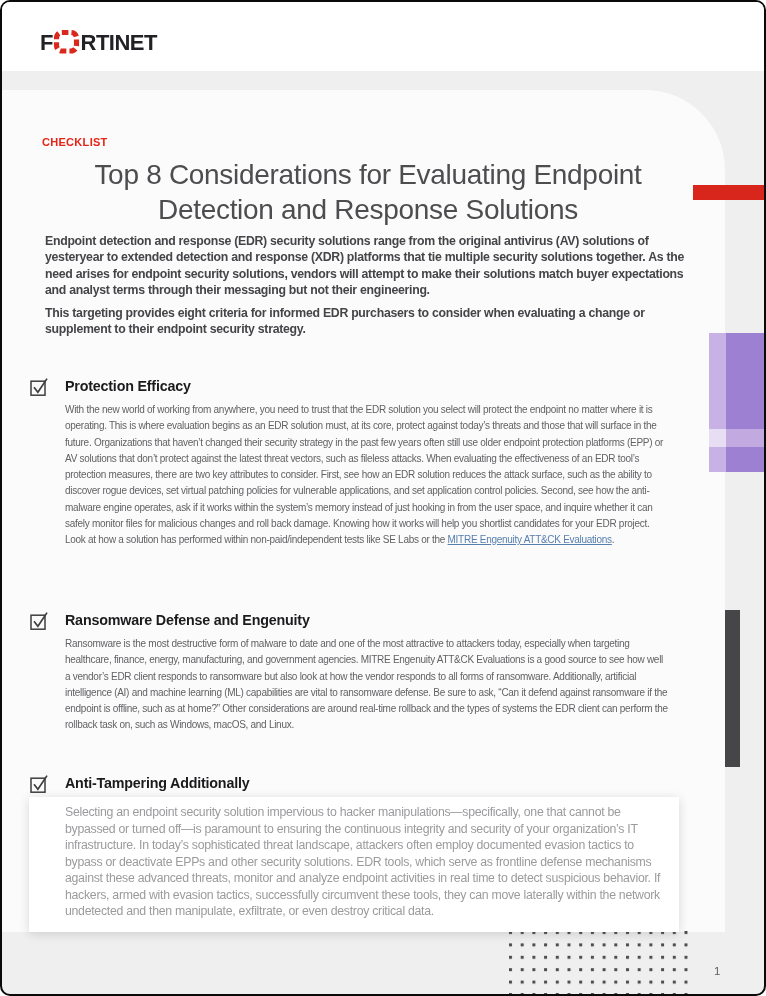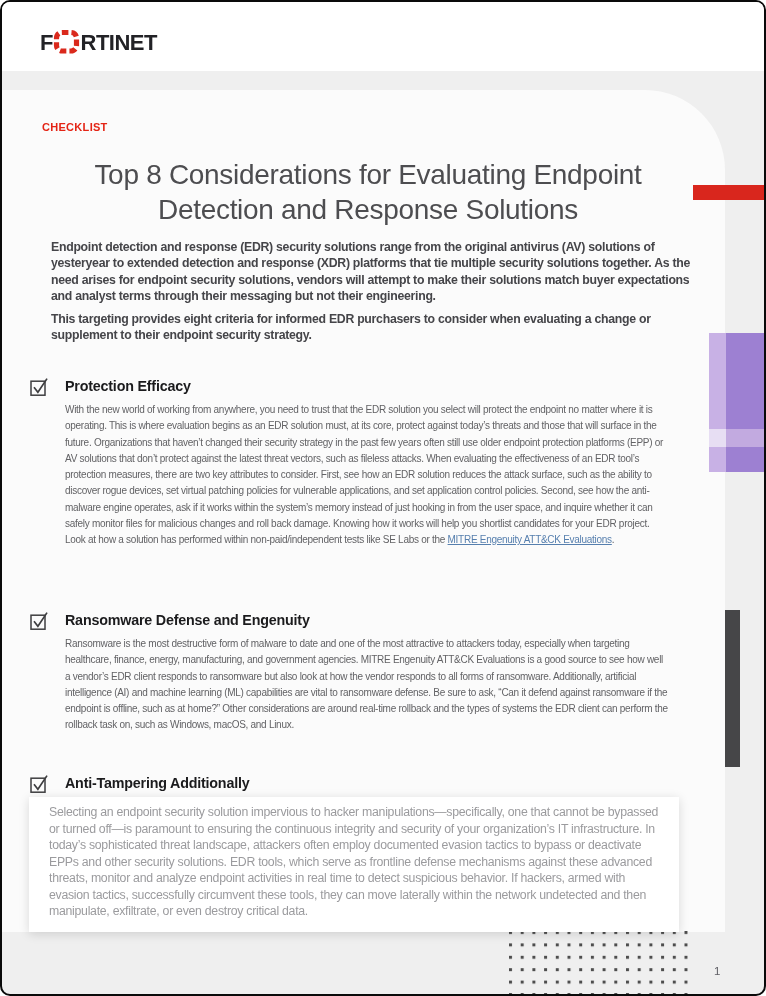--- a/index.html
+++ b/index.html
@@ -21,39 +21,39 @@
   .p-main-l{left:707px;top:331px;width:17px;height:96px;background:#c8b1e5;}
   .p-main-r{left:724px;top:331px;right:0;height:96px;background:#9d80d2;}
   .p-mid-l{left:707px;top:427px;width:17px;height:18px;background:#e7def3;}
   .p-mid-r{left:724px;top:427px;right:0;height:18px;background:#c2aae0;}
   .p-bot-l{left:707px;top:445px;width:17px;height:25px;background:#c8b1e5;}
   .p-bot-r{left:724px;top:445px;right:0;height:25px;background:#9d80d2;}
   .charcoal-bar{position:absolute;left:723px;top:608px;width:15px;height:157px;background:#464648;z-index:2;}
   .dots{position:absolute;left:507px;top:929px;z-index:2;}
   .page-num{position:absolute;left:712px;top:963px;font-size:11.5px;color:#606066;z-index:3;}
   
-  .eyebrow{position:absolute;left:40px;top:119px;z-index:3;
+  .eyebrow{position:absolute;left:40px;top:134px;z-index:3;
     font-size:11px;font-weight:bold;letter-spacing:.3px;color:#e42415;}
   .doc-title{position:absolute;left:40px;top:139px;width:620px;z-index:3;
     font-size:28px;line-height:35px;letter-spacing:-.3px;font-weight:normal;color:#4d4d50;margin:16px;text-align:center;}
-  .intro{position:absolute;left:40px;width:642px;z-index:3;margin:9px;
+  .intro{position:absolute;left:40px;width:642px;z-index:3;margin:3px;
     font-size:12.3px;font-weight:bold;letter-spacing:-.28px;line-height:16.4px;color:#454549;}
   .intro1{top:228px;}
   .intro2{top:300px;}
   .section{position:absolute;left:28px;width:650px;z-index:3;}
   .sec1{top:374px;} .sec2{top:608px;} .sec3{top:771px;}
   .sec-icon{position:absolute;left:0;top:0;}
   .sec-head{margin:0 0 0 35px;padding-top:2px;font-size:14.3px;font-weight:bold;
     letter-spacing:-.2px;color:#1b1b1d;}
   .sec-body{margin:8px 0 0 35px;width:604px;font-size:10px;line-height:16.25px;
     letter-spacing:-.28px;color:#626265;}
   .sec-body a{color:#567fae;text-decoration:underline;cursor:pointer;}
   .fade-box{position:relative;left:-1px;margin-top:6px;width:650px;box-sizing:border-box;
     background:#ffffff;box-shadow:0 2px 10px rgba(0,0,0,.14);
-    padding:7px 12px 12px 20px;}
+    padding:7px 12px 12px 36px;}
   .fade-box .faded-text{font-size:12.3px;line-height:16.5px;letter-spacing:-.28px;color:#9b9b9e;}
 </style>
 </head>
 <body>
 
 <div class="stage">
 
   <div class="header">
     <svg class="logo" width="118" height="26" viewBox="0 0 118 26">
       <text x="0" y="20.5" font-family="Liberation Sans, sans-serif" font-size="22" font-weight="bold" letter-spacing="-0.5" fill="#222226">F</text>

